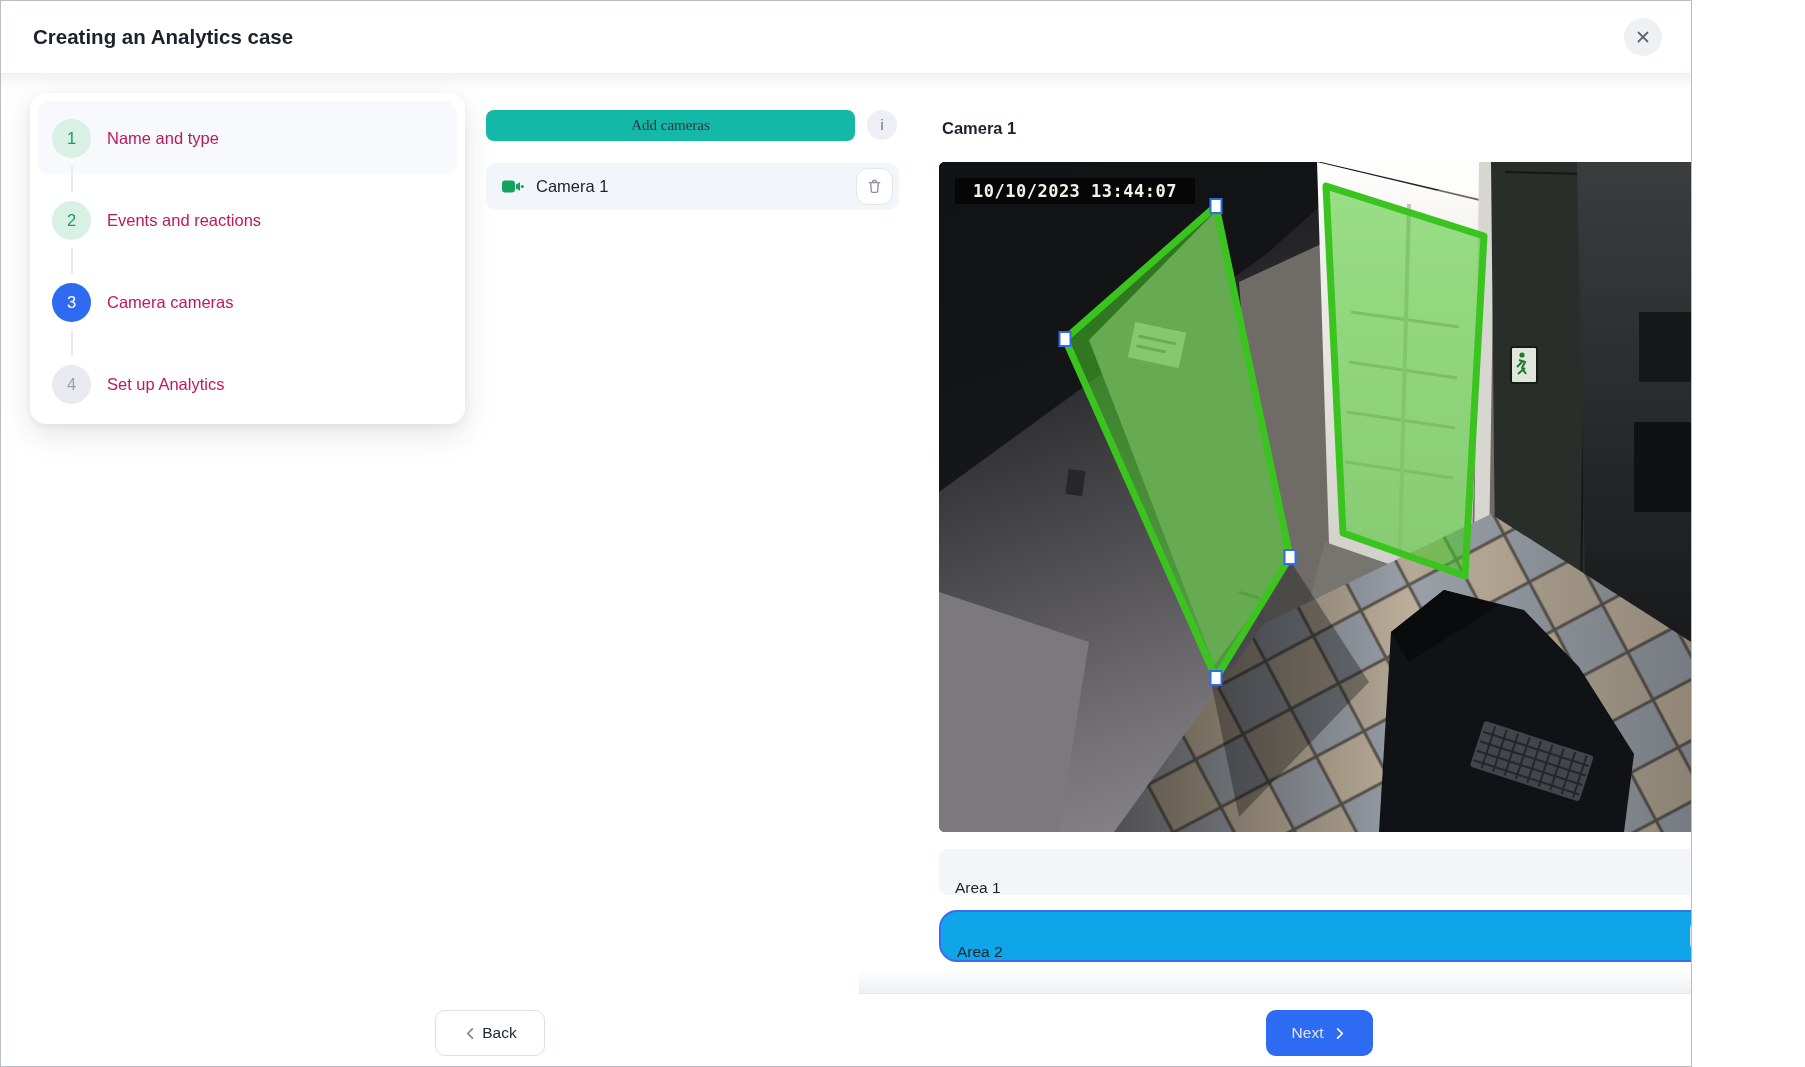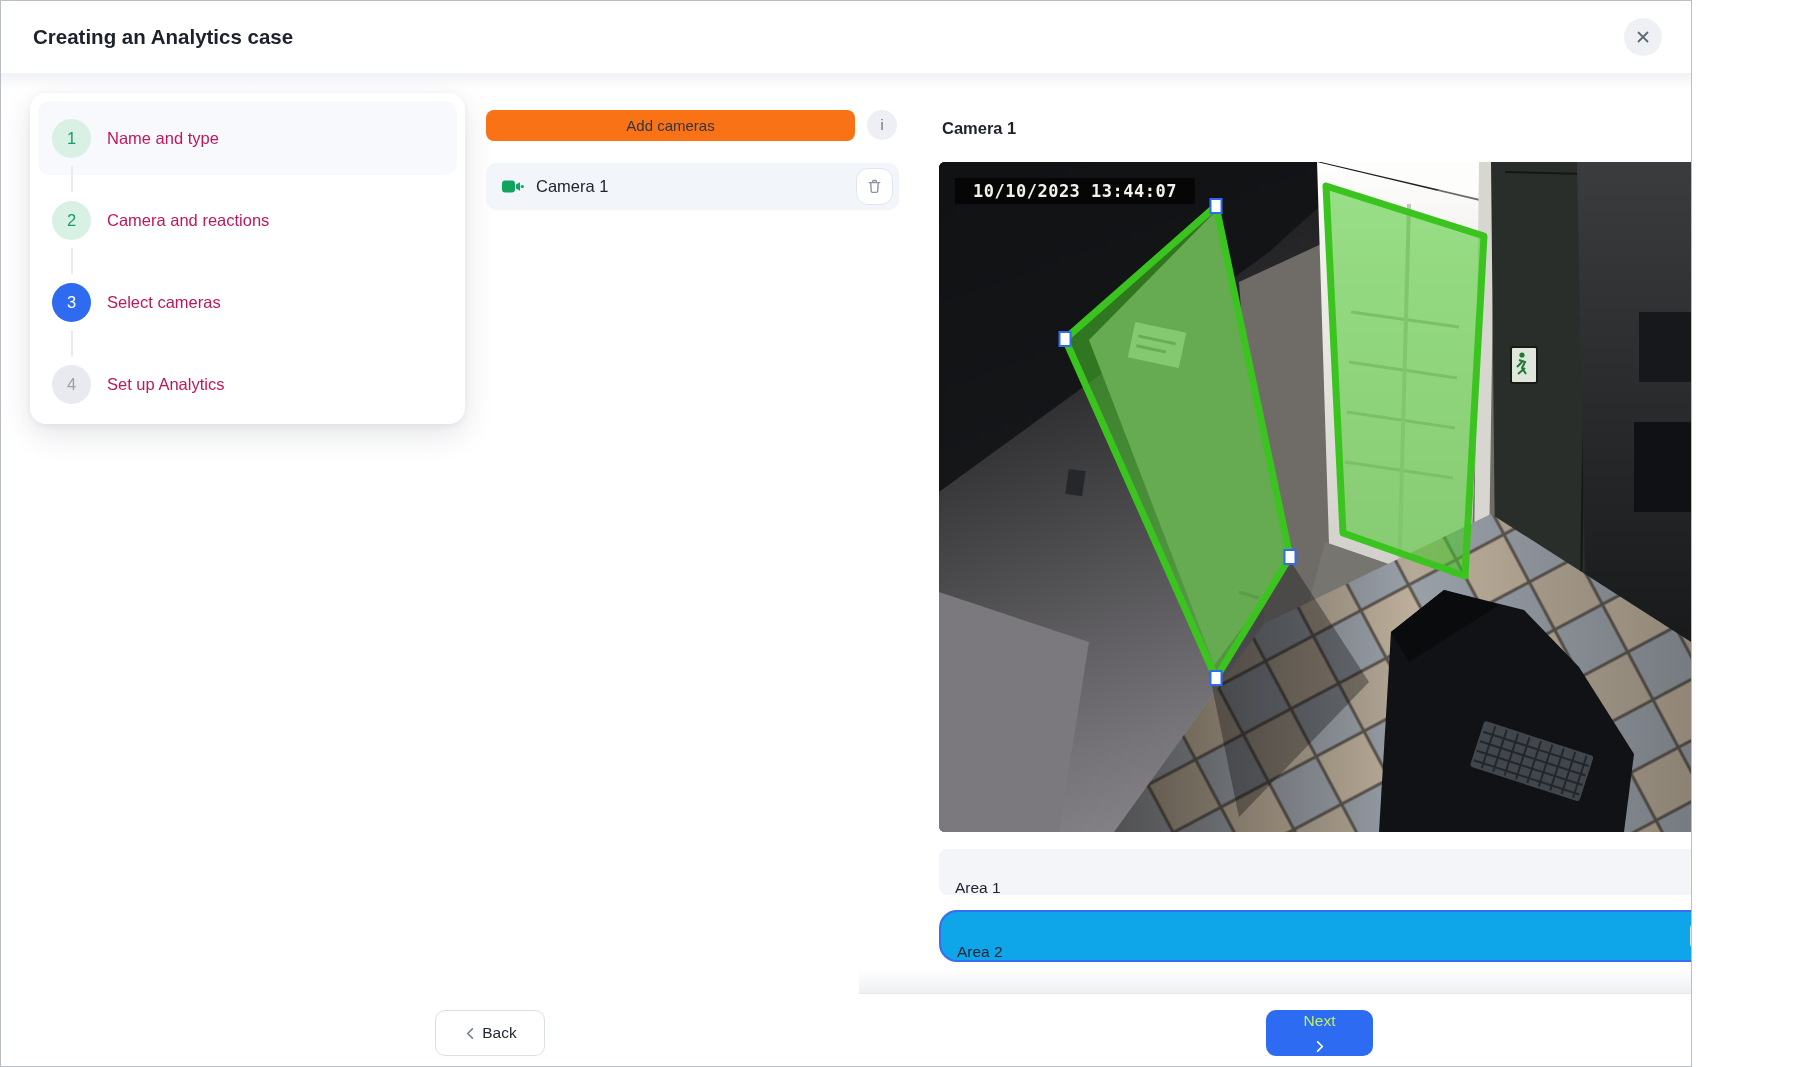--- a/index.html
+++ b/index.html
@@ -27,22 +27,22 @@
   .step-row.highlight{background:#f7f9fc;}
   .step-circle{width:39px;height:39px;border-radius:50%;display:flex;align-items:center;
     justify-content:center;font-size:16.5px;flex:0 0 39px;}
   .step-circle.completed{background:#d9f0e4;color:#199d68;}
   .step-circle.active{background:#2e6bf0;color:#fff;}
   .step-circle.upcoming{background:#e9eaef;color:#99a0ab;}
   .step-label{font-size:16.5px;color:#be185d;}
   .step-connector{position:absolute;left:40.5px;width:2px;height:26px;background:#e8eaf0;}
   
   .add-cameras-btn{position:absolute;left:485px;top:109px;width:369px;height:31px;border:none;
-    border-radius:8px;background:#f97316;font-size:15px;color:#2f3642;display:flex;
-    align-items:center;justify-content:center;cursor:pointer;font-family:Liberation Sans, sans-serif;}
+    border-radius:8px;background:#14b8a6;font-size:15px;color:#2f3642;display:flex;
+    align-items:center;justify-content:center;cursor:pointer;font-family:Liberation Serif, serif;}
   .camera-item{position:absolute;left:485px;top:162px;width:413px;height:47px;border-radius:10px;
     background:#f2f5fa;display:flex;align-items:center;padding:0 6px 0 16px;box-sizing:border-box;}
   .camera-name{font-size:16.5px;color:#20242e;margin-left:12px;}
   .icon-btn{display:flex;align-items:center;justify-content:center;background:#fff;
     border:1px solid #e2e5eb;border-radius:10px;width:34px;height:34px;cursor:pointer;}
   .camera-trash{margin-left:auto;width:37px;height:37px;border-radius:12px;}
   
   .preview-title{position:absolute;left:941px;top:112px;height:30px;line-height:30px;
     font-size:16.5px;font-weight:700;color:#1d222d;}
   .preview-image{position:absolute;left:938px;top:161px;width:838px;height:670px;
@@ -61,22 +61,22 @@
   .area-label{font-size:15.5px;color:#1d222d;margin-top:31px;}
   .area-actions{margin-left:auto;display:flex;gap:7px;}
   .scroll-fade{position:absolute;left:858px;right:0;top:968px;height:24px;
     background:linear-gradient(rgba(255,255,255,0),rgba(233,235,240,.75));}
   .scroll-divider{position:absolute;left:858px;right:0;top:992px;height:1px;background:#e6e8ed;}
   
   .back-btn{position:absolute;left:434px;top:1009px;width:110px;height:46px;border-radius:10px;
     border:1px solid #dbe0e8;background:#fff;display:flex;align-items:center;justify-content:center;
     gap:4px;font-size:15.5px;color:#222835;cursor:pointer;font-family:inherit;}
   .next-btn{position:absolute;left:1265px;top:1009px;width:107px;height:46px;border-radius:10px;
-    border:none;background:#2c6bf2;color:#bef264;display:flex;align-items:center;justify-content:center;
-    gap:9px;font-size:15.5px;cursor:pointer;font-family:inherit;flex-direction:column;}
+    border:none;background:#2c6bf2;color:#e5e5e5;display:flex;align-items:center;justify-content:center;
+    gap:9px;font-size:15.5px;cursor:pointer;font-family:inherit;}
 </style>
 </head>
 <body>
 
 <div class="window">
 
   <div class="header">
     <div class="title">Creating an Analytics case</div>
     <button class="round-btn header-close">
       <svg width="16" height="16" viewBox="0 0 16 16">
@@ -86,25 +86,25 @@
   </div>
   <div class="header-shadow"></div>
 
   <div class="steps-card">
     <div class="step-row highlight">
       <div class="step-circle completed">1</div>
       <div class="step-label">Name and type</div>
     </div>
     <div class="step-row">
       <div class="step-circle completed">2</div>
-      <div class="step-label">Camera and reactions</div>
+      <div class="step-label">Events and reactions</div>
     </div>
     <div class="step-row">
       <div class="step-circle active">3</div>
-      <div class="step-label">Select cameras</div>
+      <div class="step-label">Camera cameras</div>
     </div>
     <div class="step-row">
       <div class="step-circle upcoming">4</div>
       <div class="step-label">Set up Analytics</div>
     </div>
     <div class="step-connector" style="top:73px"></div>
     <div class="step-connector" style="top:155px"></div>
     <div class="step-connector" style="top:237px"></div>
   </div>
 

